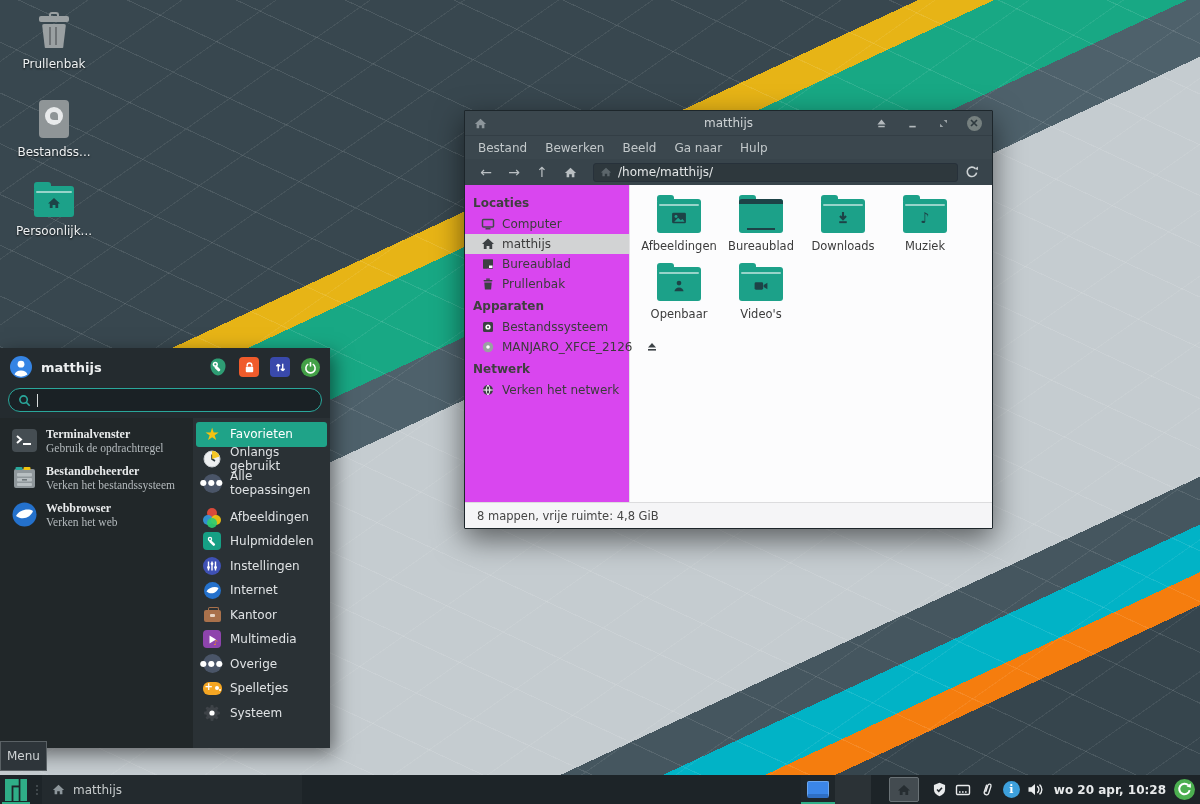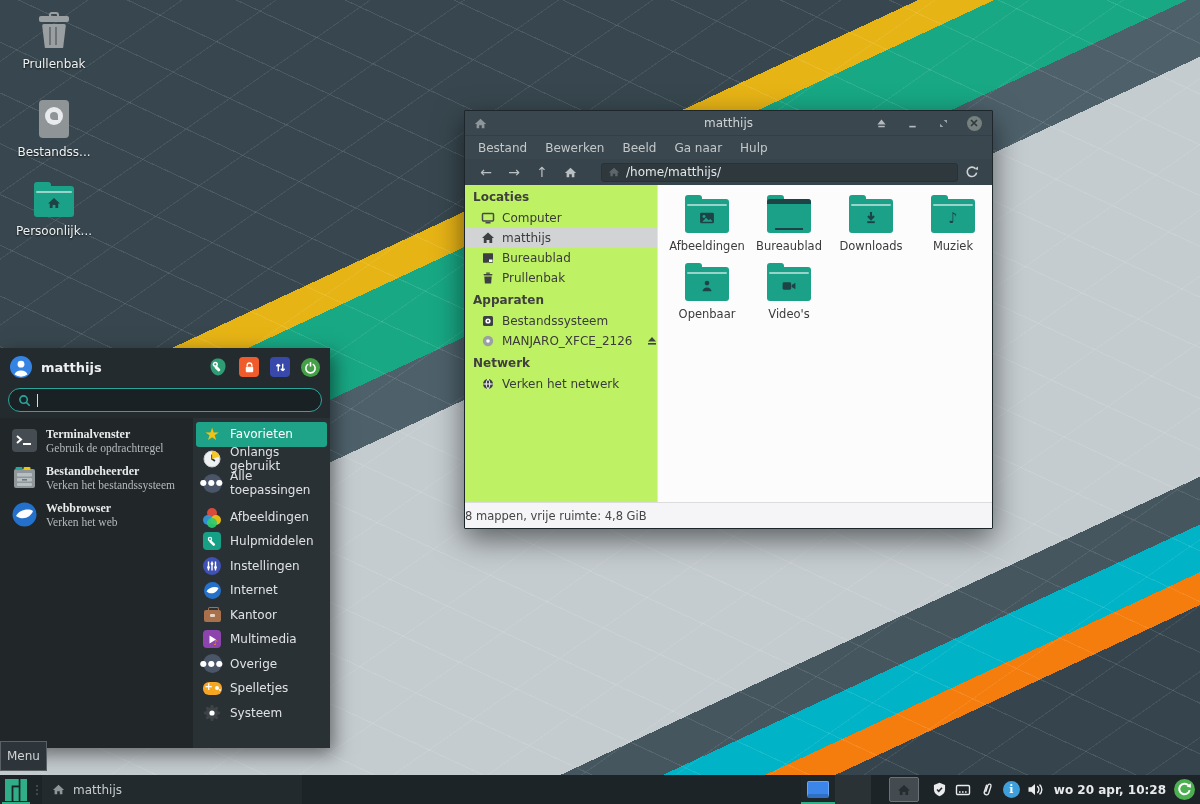--- a/index.html
+++ b/index.html
@@ -53,38 +53,38 @@
   .titlebar .win-home { margin-left:9px; }
   .title-text { position:absolute; left:0; right:0; text-align:center; color:#ced3d5; }
   .title-buttons { margin-left:auto; display:flex; align-items:center; gap:15px; padding-right:10px; }
   .tbtn { width:16px; height:16px; display:flex; align-items:center; justify-content:center; }
   .close-circle { width:15px; height:15px; border-radius:50%; background:#76807f; display:flex; align-items:center; justify-content:center; }
 
   .menubar { height:24px; background:#3b474e; border-top:1px solid #333e45; display:flex; align-items:center; padding-left:4px; flex:0 0 24px; }
   .menubar .mitem { color:#c3c9cb; padding:0 9px; }
   .toolbar { height:26px; background:#38444b; display:flex; align-items:center; padding:0 8px; gap:2px; flex:0 0 26px; }
   .navbtn { width:26px; height:20px; display:flex; align-items:center; justify-content:center; color:#b9bfc2; font-size:14px; }
-  .pathbar { flex:1; height:19px; margin-left:16px; background:#2e383d; border:1px solid #27313a; border-radius:3px; display:flex; align-items:center; padding:0 6px; gap:6px; }
+  .pathbar { flex:1; height:19px; margin-left:8px; background:#2e383d; border:1px solid #27313a; border-radius:3px; display:flex; align-items:center; padding:0 6px; gap:6px; }
   .pathbar input { background:transparent; border:none; outline:none; color:#e3e6e7; font-family:inherit; font-size:12px; flex:1; }
   .refreshbtn { width:24px; height:20px; display:flex; align-items:center; justify-content:center; }
 
   .win-body { flex:1; display:flex; background:#fcfcfd; overflow:hidden; }
-  .sidebar { width:193px; background:#bef264; border-right:1px solid #e3e3e5; }
+  .sidebar { width:165px; background:#d946ef; border-right:1px solid #e3e3e5; padding-top:6px; }
   .side-title { font-weight:bold; color:#3f3f3f; padding:5px 8px 4px 8px; }
   .side-item { display:flex; align-items:center; gap:7px; padding:3px 8px 3px 16px; color:#3b3b3b; }
   .side-item.selected { background:#d2d3d4; }
   .side-item .grow { flex:1; }
   .side-icon { width:14px; height:14px; flex:0 0 14px; color:#45494c; }
 
   .files { flex:1; padding:10px 0 0 8px; }
   .file-grid { display:grid; grid-template-columns:repeat(4,82px); grid-auto-rows:68px; }
   .file-cell { text-align:center; }
   .file-cell .flabel { color:#3b3b3b; font-size:11.5px; margin-top:3px; }
 
-  .statusbar { height:26px; flex:0 0 26px; background:#f5f5f7; border-top:1px solid #dcdcde; display:flex; align-items:center; color:#454545; font-size:11.5px; }
+  .statusbar { height:26px; flex:0 0 26px; background:#f5f5f7; border-top:1px solid #dcdcde; display:flex; align-items:center; padding-left:12px; color:#454545; font-size:11.5px; }
 
   
   .whisker { position:absolute; left:0; top:348px; width:330px; height:400px; background:#242b2f;
      box-shadow:4px 6px 18px rgba(0,0,0,.5); display:flex; flex-direction:column; }
   .wh-header { height:38px; display:flex; align-items:center; padding:0 10px; gap:9px; }
   .wh-name { color:#eceeef; font-weight:bold; font-size:13px; flex:1; }
   .wh-actions { display:flex; gap:11px; align-items:center; }
   .wh-action { width:20px; height:20px; display:flex; align-items:center; justify-content:center; }
   .act-sq { width:20px; height:20px; border-radius:4px; display:flex; align-items:center; justify-content:center; }
   .wh-search { height:24px; margin:2px 8px 6px 8px; border:1.5px solid #2aa79b; border-radius:12px; background:#1a2125;

